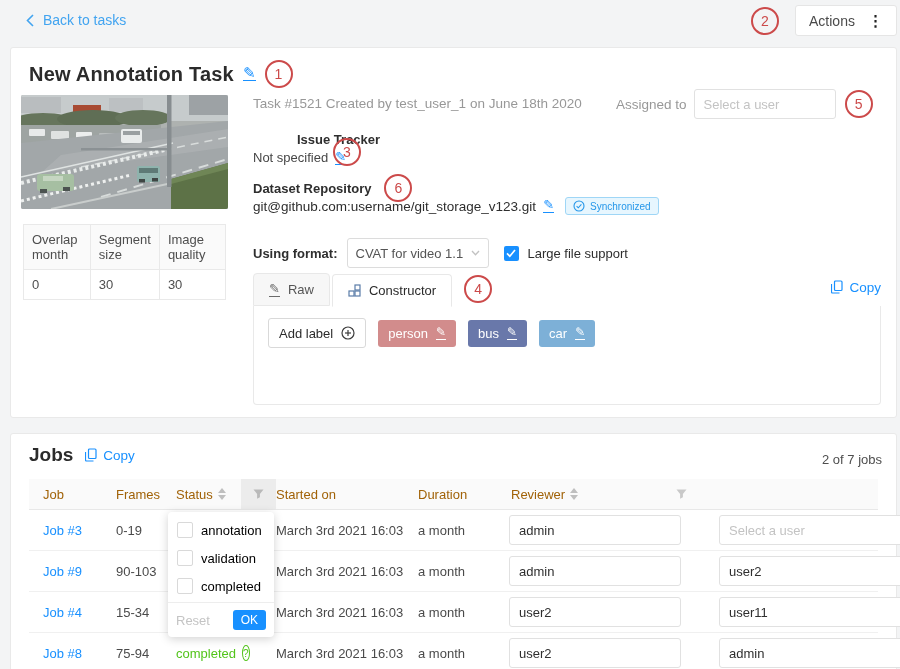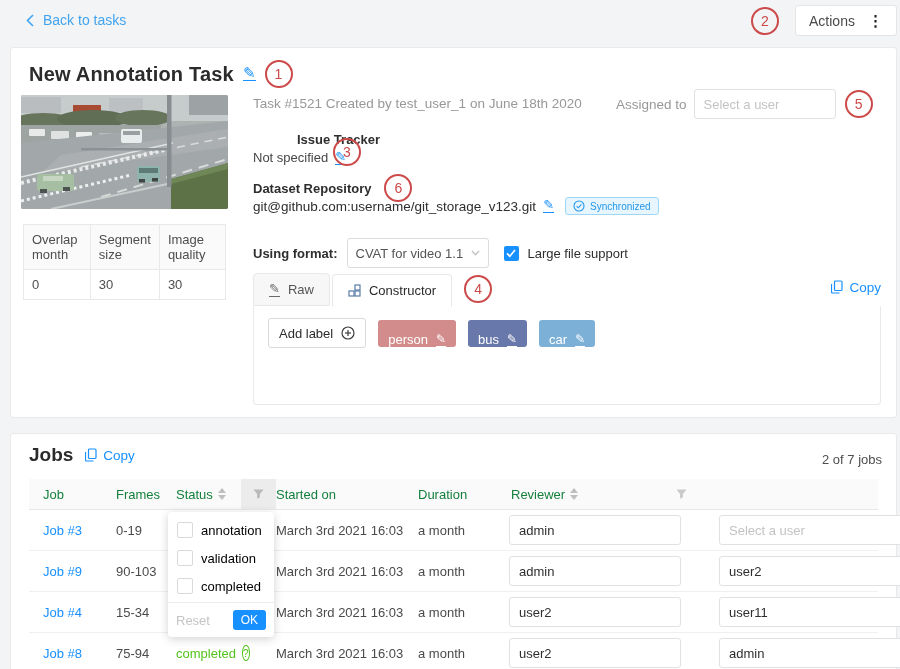--- a/index.html
+++ b/index.html
@@ -75,35 +75,35 @@
   .tab.active{background:#fff;border-bottom-color:#fff;color:#2b2b2b;margin-bottom:-1px;z-index:2;}
   .rc4{align-self:center;margin:0 0 3px 10px;}
   .copy-link{display:flex;align-items:center;gap:6px;color:#1890ff;cursor:pointer;font-size:13.5px;}
   .tabs-row .copy-link{margin-left:auto;align-self:center;margin-bottom:6px;}
 
   .constructor-panel{position:absolute;left:242px;top:258px;width:626px;height:98px;background:#fff;
                      border:1px solid #e9e9e9;border-top:none;border-radius:0 0 4px 4px;}
   .label-row{display:flex;align-items:center;gap:12px;padding:12px 14px;}
   .add-label-btn{height:30px;border:1px solid #d9d9d9;border-radius:3px;background:#fff;padding:0 10px;
                  display:flex;align-items:center;gap:8px;color:#2b2b2b;font-size:13px;cursor:pointer;}
-  .chip{height:27px;border-radius:3px;padding:0 10px;display:flex;align-items:flex-end;gap:8px;
+  .chip{height:27px;border-radius:3px;padding:0 10px;display:flex;align-items:center;gap:8px;
         color:#fff;font-size:13px;cursor:pointer;}
   .chip .pencil{color:#fff;border-color:#fff;font-size:12px;}
   .chip-person{background:#d28c8c;}
   .chip-bus{background:#6978aa;}
   .chip-car{background:#7db0d7;}
 
   
   .jobs-head{position:absolute;left:18px;top:10px;display:flex;align-items:center;gap:12px;}
   .jobs-title{font-size:19px;font-weight:bold;color:#2b2b2b;}
   .jobs-count{position:absolute;right:14px;top:18px;color:#4e4e4e;}
   .jtable{position:absolute;left:18px;top:45px;width:849px;}
   .jrow{display:grid;grid-template-columns:87px 60px 65px 35px 142px 65px 208px 187px;
         align-items:center;height:40px;border-bottom:1px solid #f0f0f0;}
-  .jheader{height:30px;background:#fafafa;border-bottom:1px solid #e8e8e8;color:#15803d;}
+  .jheader{height:30px;background:#fafafa;border-bottom:1px solid #e8e8e8;color:#a16207;}
   .hcell{display:flex;align-items:center;height:100%;}
   .pl14{padding-left:14px;}
   .pl28{padding-left:28px;}
   .funnel-cell{display:flex;align-items:center;justify-content:center;height:100%;cursor:pointer;}
   .funnel-active{background:#ececec;}
   .carets{display:inline-flex;flex-direction:column;gap:2px;margin-left:5px;cursor:pointer;}
   .caret-up{width:0;height:0;border-left:4px solid transparent;border-right:4px solid transparent;
             border-bottom:5px solid #bfbfbf;}
   .caret-down{width:0;height:0;border-left:4px solid transparent;border-right:4px solid transparent;
               border-top:5px solid #bfbfbf;}

